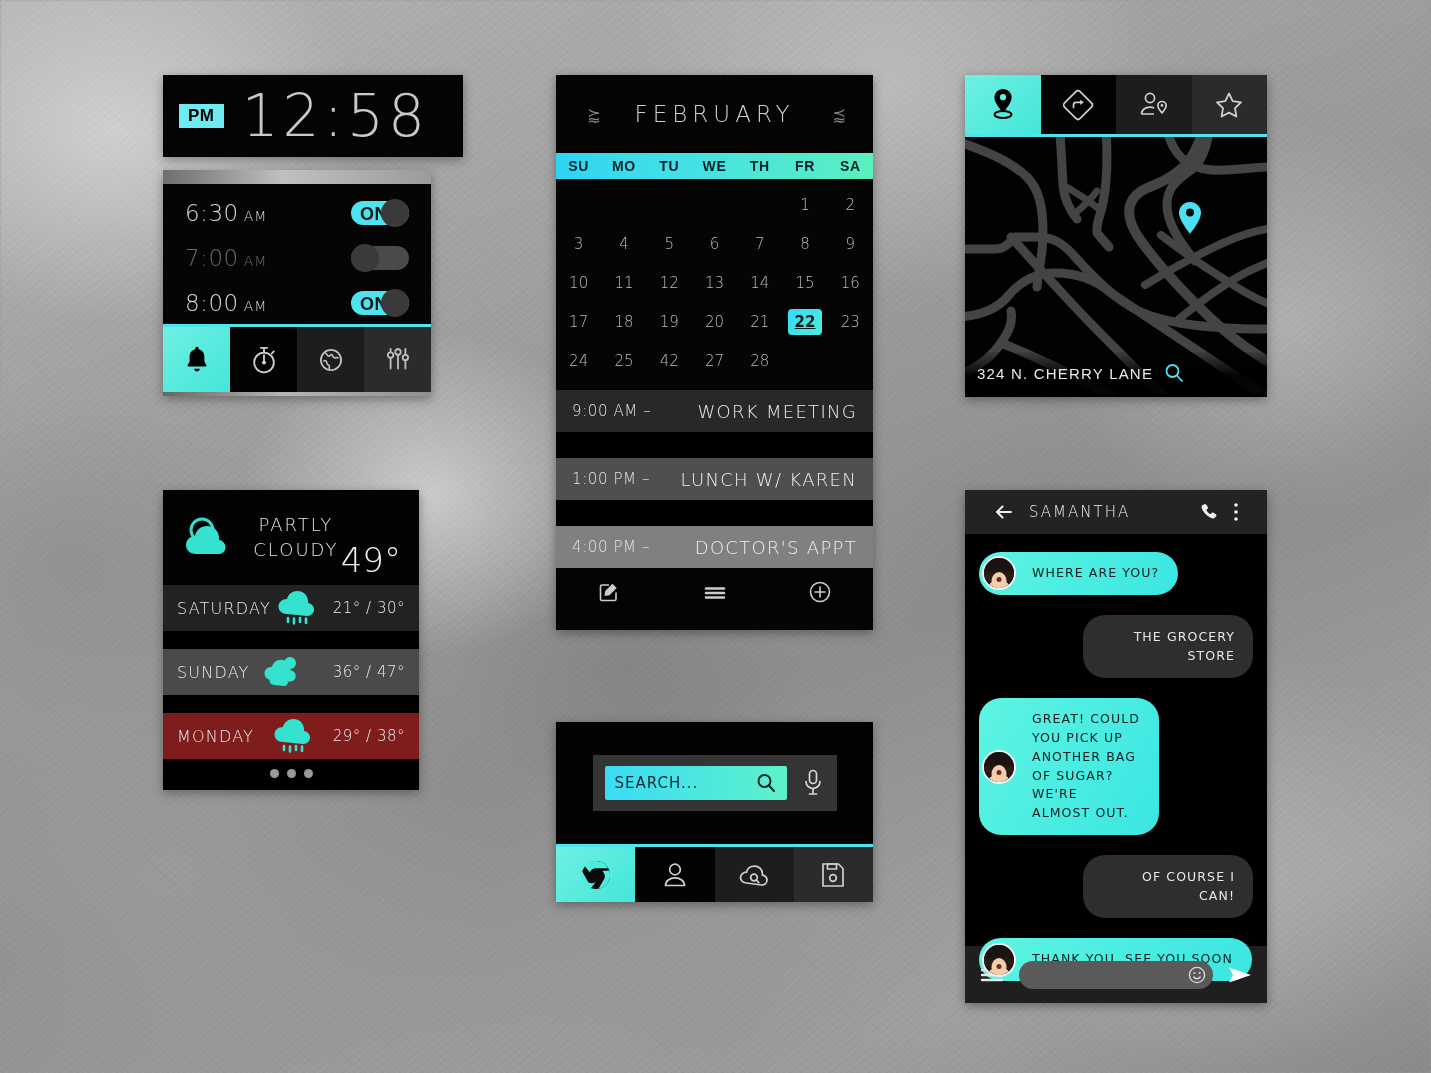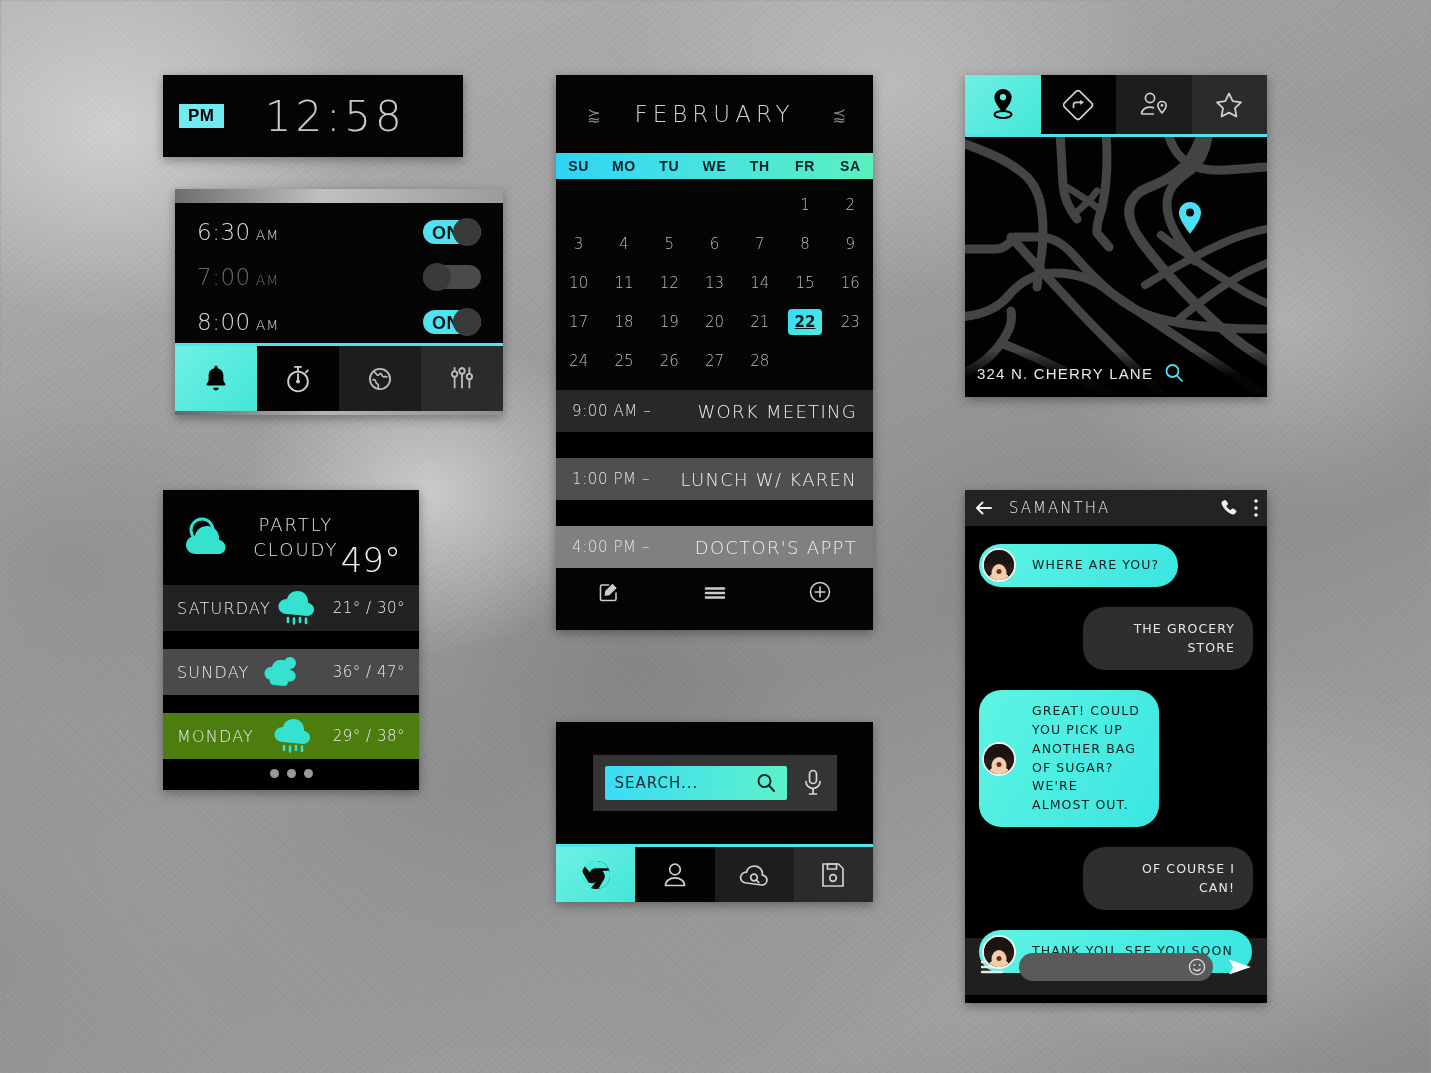--- a/index.html
+++ b/index.html
@@ -37,26 +37,26 @@
       repeating-linear-gradient(-38deg, rgba(255,255,255,.04) 0 3px, rgba(0,0,0,.04) 3px 6px);
   }
 
   .widget { position: absolute; overflow: hidden; box-shadow: 0 3px 10px rgba(0,0,0,.35); }
 
   
   #clock-widget { left:163px; top:75px; width:300px; height:82px; background:#040404;
     display:flex; align-items:center; }
   .pm-badge { margin-left:16px; background:#6feaf0; color:#000; font-size:17px;
     font-weight:600; padding:3px 9px 4px; letter-spacing:.5px; line-height:1; }
-  .clock-time { flex:1; text-align:center; color:#c9c9c9; font-size:42px;
+  .clock-time { flex:1; text-align:center; color:#c9c9c9; font-size:58px;
     font-weight:200; letter-spacing:4px; font-family:"DejaVu Sans", sans-serif;
     margin-right:16px; }
 
   
-  #alarm-widget { left:163px; top:189px; width:328px; height:226px; background:#050505;margin-left:12px; }
+  #alarm-widget { left:163px; top:170px; width:268px; height:226px; background:#050505; }
   .alarm-top-strip { height:14px;
     background:linear-gradient(90deg,#6e6e6e,#c0c0c0 45%,#9b9b9b 100%); }
   .alarm-list { height:140px; padding:6px 0 0; }
   .alarm-row { height:45px; display:flex; align-items:center; padding:0 22px; }
   .alarm-time { flex:1; color:#d8d8d8; font-size:23px; font-weight:300;
     font-family:"DejaVu Sans", sans-serif; letter-spacing:.5px; }
   .alarm-time.off { color:#6a6a6a; }
   .alarm-time .ampm { font-size:14px; margin-left:5px; letter-spacing:1px; }
   .toggle { width:58px; height:24px; border-radius:12px; position:relative;
     background:#4a4a4a; }
@@ -79,21 +79,21 @@
   
   #weather-widget { left:163px; top:490px; width:256px; height:300px; background:#000; }
   .wx-head { height:95px; display:flex; align-items:center; padding:0 12px; background:#030303; }
   .wx-cond { flex:1; text-align:center; color:#e2e2e2; font-size:18px; font-weight:300;
     letter-spacing:2px; line-height:1.35; font-family:"DejaVu Sans", sans-serif; }
   .wx-temp { color:#efefef; font-size:34px; font-weight:200; padding-right:6px;
     font-family:"DejaVu Sans", sans-serif;margin-top:44px; }
   .wx-row { height:46px; display:flex; align-items:center; padding:0 14px; }
   .wx-row.r1 { background:#222; }
   .wx-row.r2 { background:#4a4a4a; }
-  .wx-row.r3 { background:#4d7c0f;gap:15px; }
+  .wx-row.r3 { background:#7f1d1d;gap:15px; }
   .wx-gap { height:18px; background:#000; }
   .wx-day { flex:1; color:#ececec; font-size:16px; letter-spacing:1.2px; font-weight:300;
     font-family:"DejaVu Sans", sans-serif; }
   .wx-ic { width:60px; display:flex; justify-content:center; }
   .wx-range { width:92px; text-align:right; color:#ececec; font-size:15px; font-weight:300;
     letter-spacing:.5px; font-family:"DejaVu Sans", sans-serif; }
   .wx-dots { height:28px; background:#000; display:flex; align-items:center;
     justify-content:center; gap:8px; }
   .wx-dots i { width:9px; height:9px; border-radius:50%; background:#9a9a9a; display:block; }
 
@@ -146,22 +146,22 @@
   .map-tabs .navcell { flex:1; display:flex; align-items:center; justify-content:center; }
   .map-canvas { position:relative; height:257px; background:#020202; overflow:hidden; }
   .map-addr { position:absolute; left:0; right:0; bottom:0; height:42px;
     display:flex; align-items:center; padding:0 12px; gap:10px;
     background:linear-gradient(180deg, rgba(0,0,0,.1), rgba(0,0,0,.92) 55%); }
   .map-addr .txt { color:#e9e9e9; font-size:15px; letter-spacing:1.2px; font-weight:300;
     font-family:Liberation Sans, sans-serif; }
 
   
   #chat-widget { left:965px; top:490px; width:302px; height:513px; background:#000; }
-  .chat-head { height:36px; background:#232323; display:flex; align-items:center;
-    padding:0 8px; gap:14px; }
+  .chat-head { height:44px; background:#232323; display:flex; align-items:center;
+    padding:0 28px; gap:14px; }
   .chat-name { flex:1; color:#f0f0f0; font-size:15px; letter-spacing:2px; font-weight:300;
     font-family:"DejaVu Sans", sans-serif; }
   .chat-body { height:412px; padding:18px 14px 0; background:#000; }
   .msg { display:flex; margin-bottom:20px; align-items:flex-start; }
   .msg.them { justify-content:flex-start; }
   .msg.me { justify-content:flex-end; }
   .bub-wrap { display:flex; align-items:center; border-radius:22px;
     background:linear-gradient(120deg,#5ef4e2,#3ae6e2); padding:3px 3px 3px 3px; }
   .avatar { width:34px; height:34px; border-radius:50%; flex:none;
     border:2px solid #f1f1f1; overflow:hidden; background:#2b2b2b; position:relative; }
@@ -386,21 +386,21 @@
       <span>20</span>
       <span>21</span>
       <span class="sel">
           <b>22</b>
         </span>
       <span>23</span>
     </div>
     <div class="cal-week">
       <span>24</span>
       <span>25</span>
-      <span>26</span>
+      <span>42</span>
       <span>27</span>
       <span>28</span>
       <span></span>
       <span></span>
     </div>
   </div>
 
   <div class="evt e1">
     <span class="evt-time">9:00 AM –</span>
     <span class="evt-title">WORK MEETING</span>

